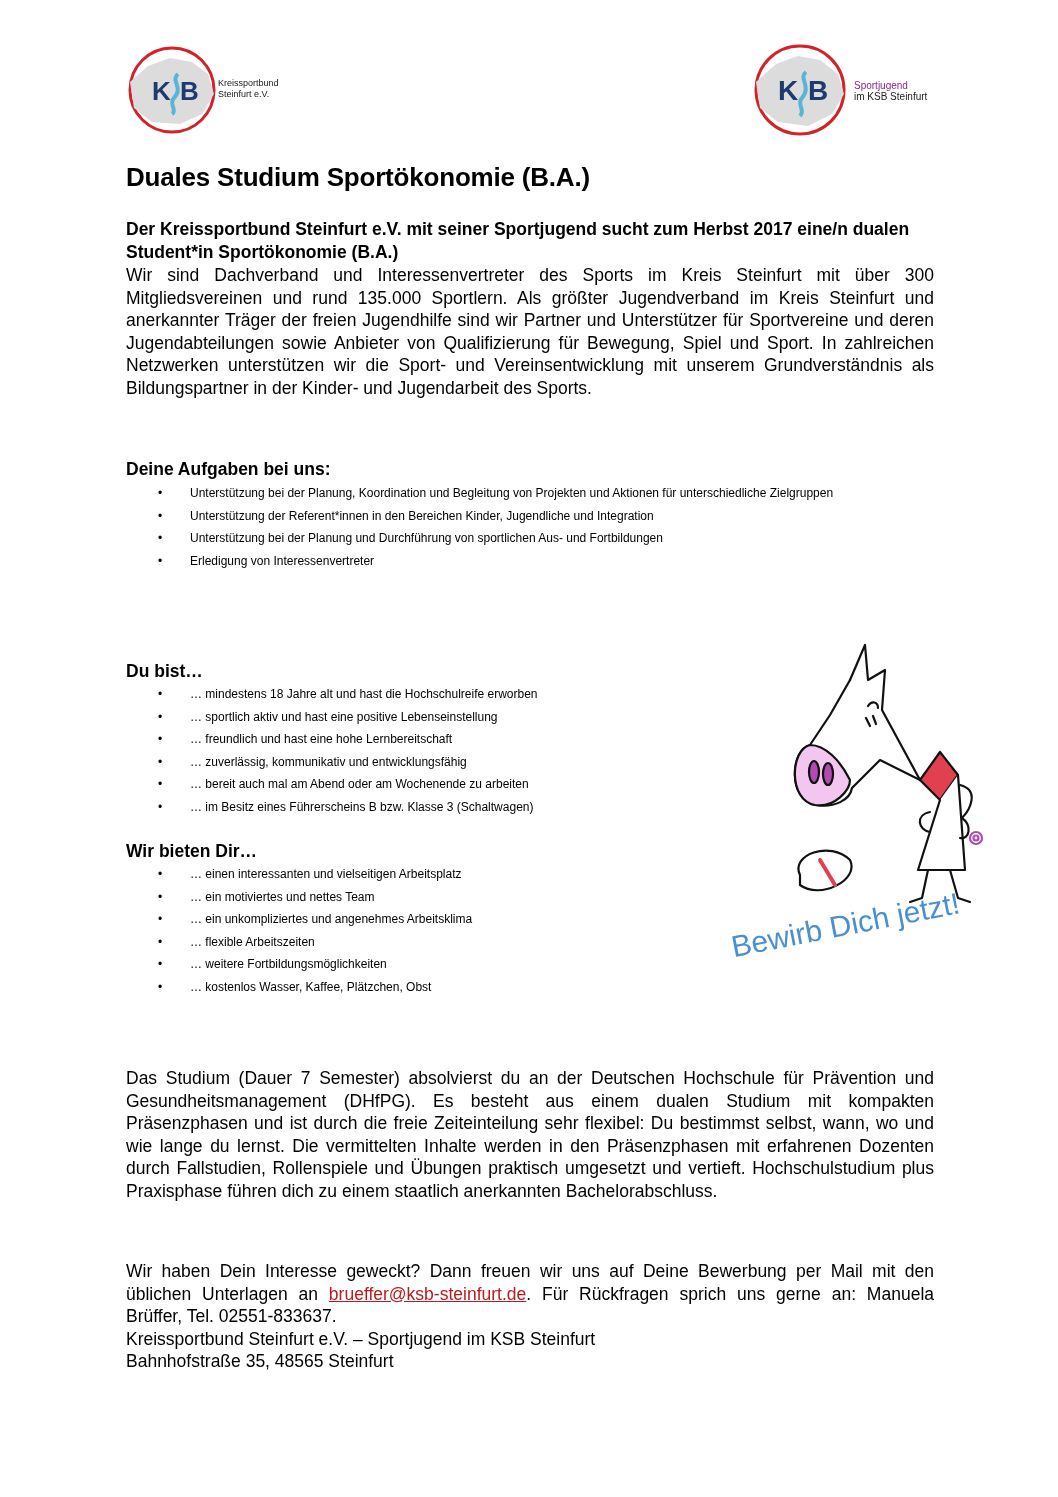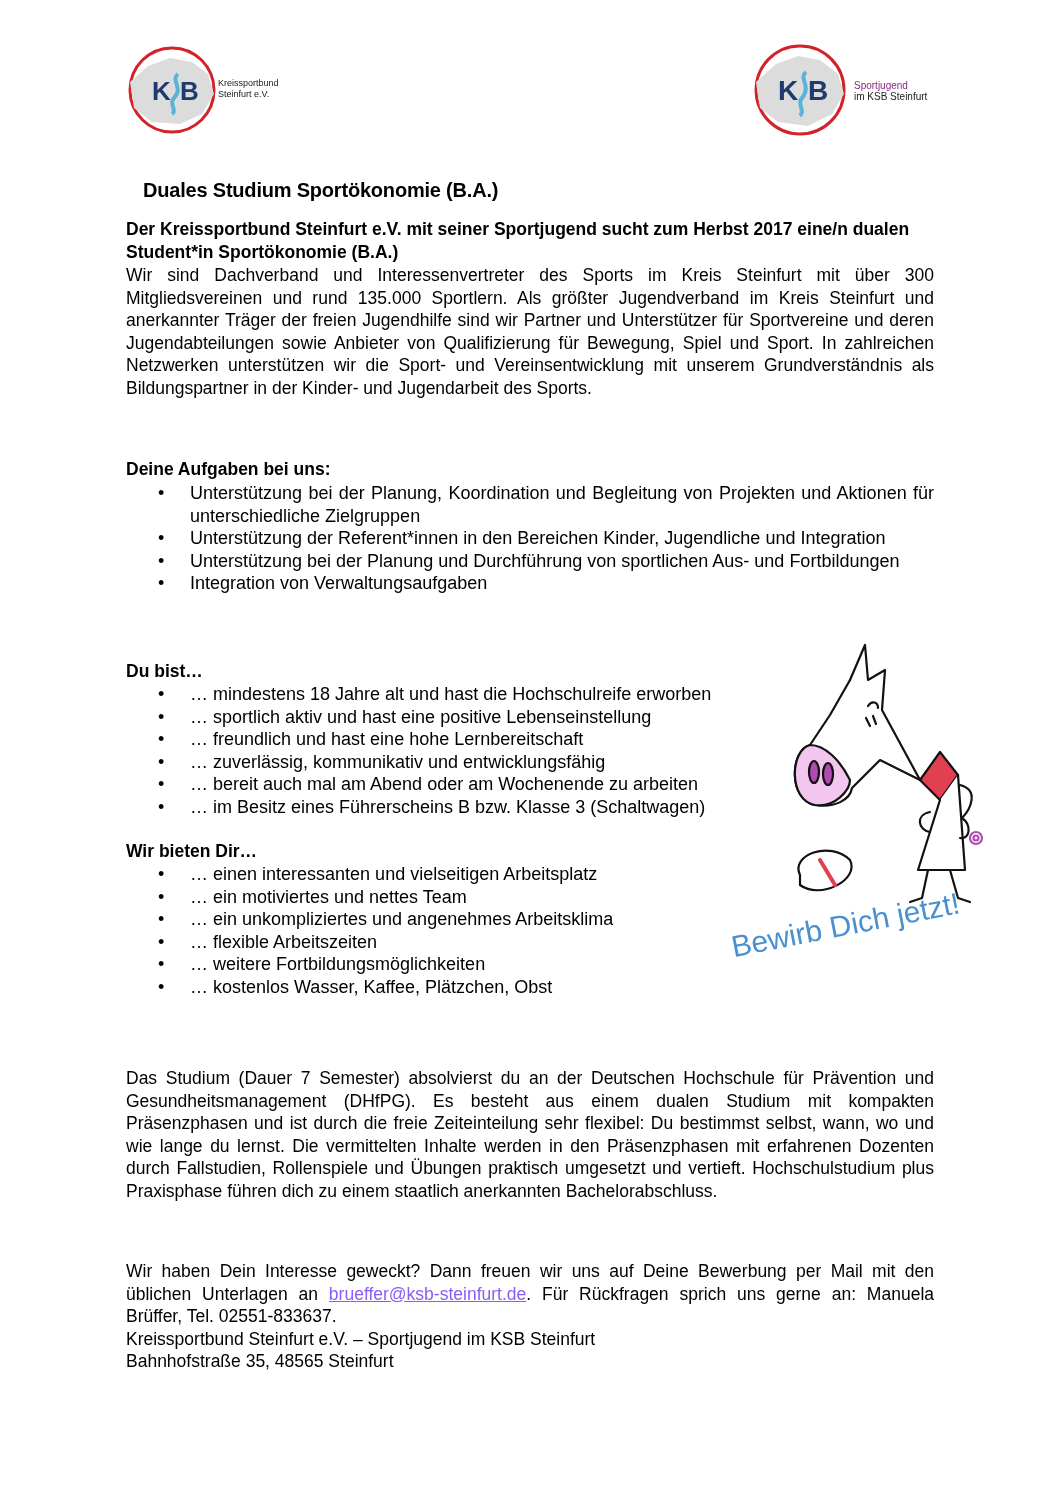--- a/index.html
+++ b/index.html
@@ -7,35 +7,35 @@
          font-family: "Liberation Sans", sans-serif; color: #000; }
   .logo { position: absolute; }
   .logo-left { left: 122px; top: 44px; width: 200px; height: 92px; }
   .logo-right { left: 748px; top: 40px; width: 220px; height: 100px; }
   .logo-text { position: absolute; font-size: 10px; line-height: 11px; }
   .logo-text.l { left: 96px; top: 34px; color: #222; font-size: 9px; }
   .logo-text.r { left: 106px; top: 40px; font-size: 10px; }
   .logo-text.r .a { color: #8a2a83; display: block; }
   .logo-text.r .b { color: #222; display: block; }
 
-  .title { position: absolute; left: 126px; top: 162px; font-size: 20px; font-weight: bold; margin: 17px; letter-spacing: -0.2px; }
+  .title { position: absolute; left: 126px; top: 162px; font-size: 26px; font-weight: bold; margin: 0; letter-spacing: -0.2px; }
 
   .content { position: absolute; left: 126px; width: 808px; font-size: 17.5px; line-height: 22.5px; }
   .lead-bold { top: 218px; font-weight: bold; }
   .intro { top: 264px; text-align: justify; }
   .section-head { font-weight: bold; position: absolute; left: 126px; font-size: 17.5px; }
-  ul.blist { position: absolute; margin: 0; padding: 0; list-style: none; font-size: 18px; line-height: 22.5px; }
+  ul.blist { position: absolute; margin: 0; padding: 0; list-style: none; font-size: 12px; line-height: 22.5px; }
   ul.blist li { position: relative; padding-left: 64px; }
   ul.blist li::before { content: "•"; position: absolute; left: 32px; top: 0; }
   .tasks { left: 126px; top: 482px; width: 808px; text-align: justify; }
   .dubist { left: 126px; top: 683px; width: 660px; }
   .bieten { left: 126px; top: 863px; width: 680px; }
   .study { top: 1067px; text-align: justify; }
   .contact { top: 1260px; text-align: justify; }
-  .contact a { color: #8b5cf6; text-decoration: underline; margin-top: 16px; }
+  .contact a { color: #b91c1c; text-decoration: underline; margin-top: 16px; }
 
   .mascot { position: absolute; left: 790px; top: 640px; width: 215px; height: 265px; }
   .cta { position: absolute; left: 735px; top: 930px; font-size: 30px; color: #4a90d0;
          transform: rotate(-11deg); transform-origin: left bottom; white-space: nowrap; }
 </style>
 </head>
 <body>
 
 <div class="logo logo-left">
   <svg width="100" height="92" viewBox="0 0 100 92">
@@ -68,21 +68,21 @@
 <h1 class="title">Duales Studium Sportökonomie (B.A.)</h1>
 
 <div class="content lead-bold">Der Kreissportbund Steinfurt e.V. mit seiner Sportjugend sucht zum Herbst 2017 eine/n dualen Student*in Sportökonomie (B.A.)</div>
 <div class="content intro">Wir sind Dachverband und Interessenvertreter des Sports im Kreis Steinfurt mit über 300 Mitgliedsvereinen und rund 135.000 Sportlern.  Als größter Jugendverband im Kreis Steinfurt und anerkannter Träger der freien Jugendhilfe sind wir Partner und Unterstützer für Sportvereine und deren Jugendabteilungen sowie Anbieter von Qualifizierung für Bewegung, Spiel und Sport. In zahlreichen Netzwerken unterstützen wir die Sport- und Vereinsentwicklung mit unserem Grundverständnis als Bildungspartner in der Kinder- und Jugendarbeit des Sports.</div>
 
 <div class="section-head" style="top:459px">Deine Aufgaben bei uns:</div>
 <ul class="blist tasks">
   <li>Unterstützung bei der Planung, Koordination und Begleitung von Projekten und Aktionen für unterschiedliche Zielgruppen</li>
   <li>Unterstützung der Referent*innen in den Bereichen Kinder, Jugendliche und Integration</li>
   <li>Unterstützung bei der Planung und Durchführung von sportlichen Aus- und Fortbildungen</li>
-  <li>Integration von Verwaltungsaufgaben</li>
+  <li>Erledigung von Interessenvertreter</li>
 </ul>
 
 <div class="section-head" style="top:661px">Du bist…</div>
 <ul class="blist dubist">
   <li>… mindestens 18 Jahre alt und hast die Hochschulreife erworben</li>
   <li>… sportlich aktiv und hast eine positive Lebenseinstellung</li>
   <li>… freundlich und hast eine hohe Lernbereitschaft</li>
   <li>… zuverlässig, kommunikativ und entwicklungsfähig</li>
   <li>… bereit auch mal am Abend oder am Wochenende zu arbeiten</li>
   <li>… im Besitz eines Führerscheins B bzw. Klasse 3 (Schaltwagen)</li>

